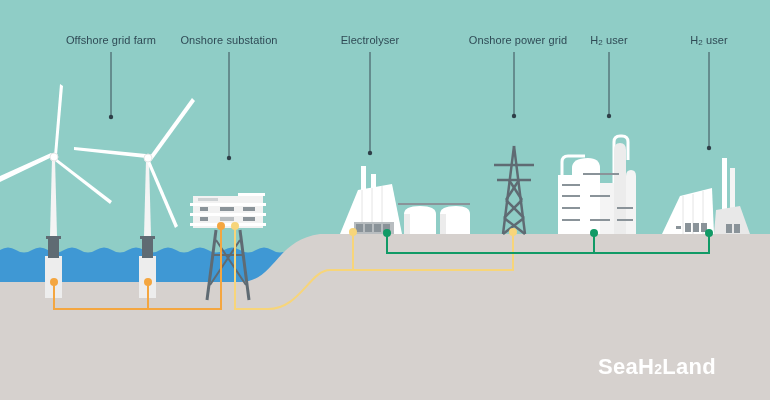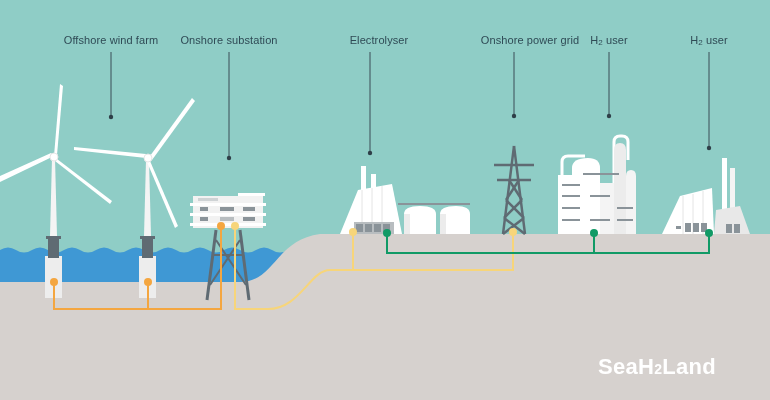--- a/index.html
+++ b/index.html
@@ -161,20 +161,20 @@
   <g fill="#2f3f48">
     <circle cx="111" cy="117" r="2.2"></circle>
     <circle cx="229" cy="158" r="2.2"></circle>
     <circle cx="370" cy="153" r="2.2"></circle>
     <circle cx="514" cy="116" r="2.2"></circle>
     <circle cx="609" cy="116" r="2.2"></circle>
     <circle cx="709" cy="148" r="2.2"></circle>
   </g>
 </svg>
 
-<div class="label" style="left:111px">Offshore wind farm</div>
+<div class="label" style="left:111px">Offshore grid farm</div>
 <div class="label" style="left:229px">Onshore substation</div>
-<div class="label" style="left:379px">Electrolyser</div>
-<div class="label" style="left:530px">Onshore power grid</div>
+<div class="label" style="left:370px">Electrolyser</div>
+<div class="label" style="left:518px">Onshore power grid</div>
 <div class="label" style="left:609px"><span>H</span><sub>2</sub><span> user</span></div>
 <div class="label" style="left:709px"><span>H</span><sub>2</sub><span> user</span></div>
 
 <div class="brand"><span>SeaH</span><span class="two">2</span><span>Land</span></div>
 
 </body></html>

